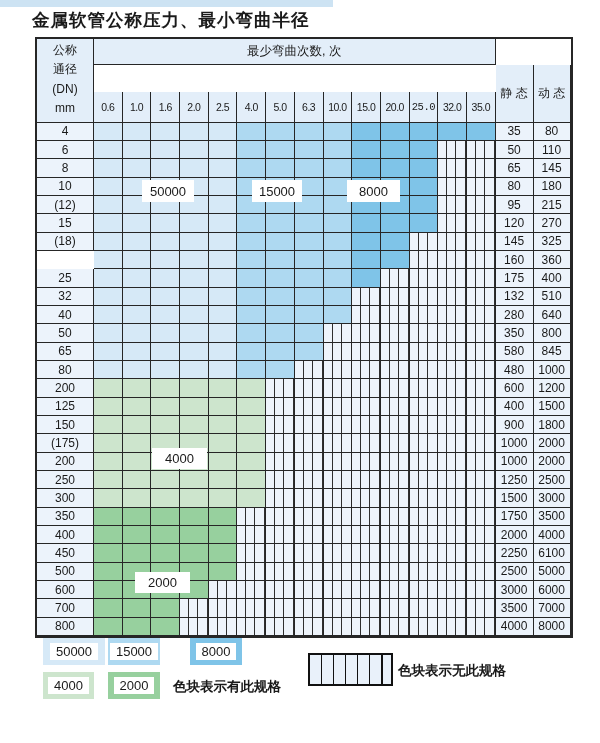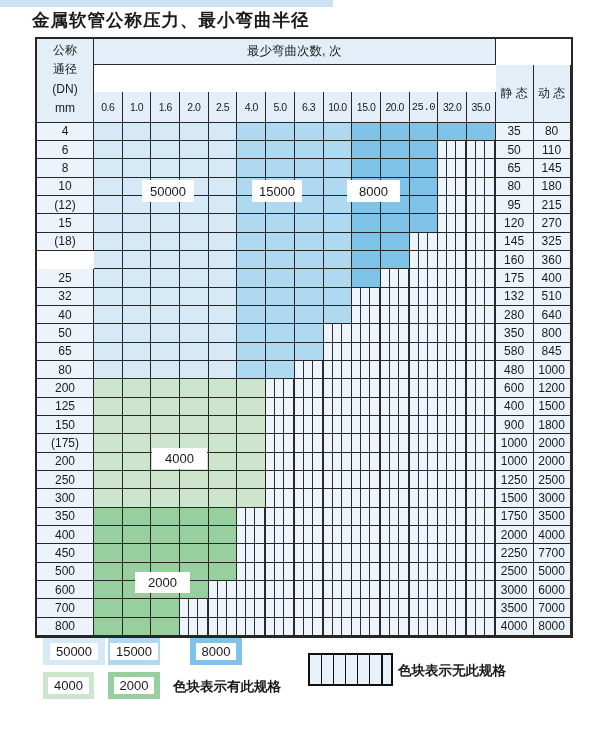--- a/index.html
+++ b/index.html
@@ -464,21 +464,21 @@
     <div class="cell hatch" style="grid-area: 27 / 7;"></div>
     <div class="cell hatch" style="grid-area: 27 / 8;"></div>
     <div class="cell hatch" style="grid-area: 27 / 9;"></div>
     <div class="cell hatch" style="grid-area: 27 / 10;"></div>
     <div class="cell hatch" style="grid-area: 27 / 11;"></div>
     <div class="cell hatch" style="grid-area: 27 / 12;"></div>
     <div class="cell hatch" style="grid-area: 27 / 13;"></div>
     <div class="cell hatch" style="grid-area: 27 / 14;"></div>
     <div class="cell hatch" style="grid-area: 27 / 15;"></div>
     <div class="cell side" style="grid-area: 27 / 16;">2250</div>
-    <div class="cell side" style="grid-area: 27 / 17;">7700</div>
+    <div class="cell side" style="grid-area: 27 / 17;">6100</div>
     <div class="cell side" style="grid-area: 28 / 1;">500</div>
     <div class="cell " style="grid-area: 28 / 2; background: rgb(151, 208, 158);"></div>
     <div class="cell " style="grid-area: 28 / 3; background: rgb(151, 208, 158);"></div>
     <div class="cell " style="grid-area: 28 / 4; background: rgb(151, 208, 158);"></div>
     <div class="cell " style="grid-area: 28 / 5; background: rgb(151, 208, 158);"></div>
     <div class="cell " style="grid-area: 28 / 6; background: rgb(151, 208, 158);"></div>
     <div class="cell hatch" style="grid-area: 28 / 7;"></div>
     <div class="cell hatch" style="grid-area: 28 / 8;"></div>
     <div class="cell hatch" style="grid-area: 28 / 9;"></div>
     <div class="cell hatch" style="grid-area: 28 / 10;"></div>

